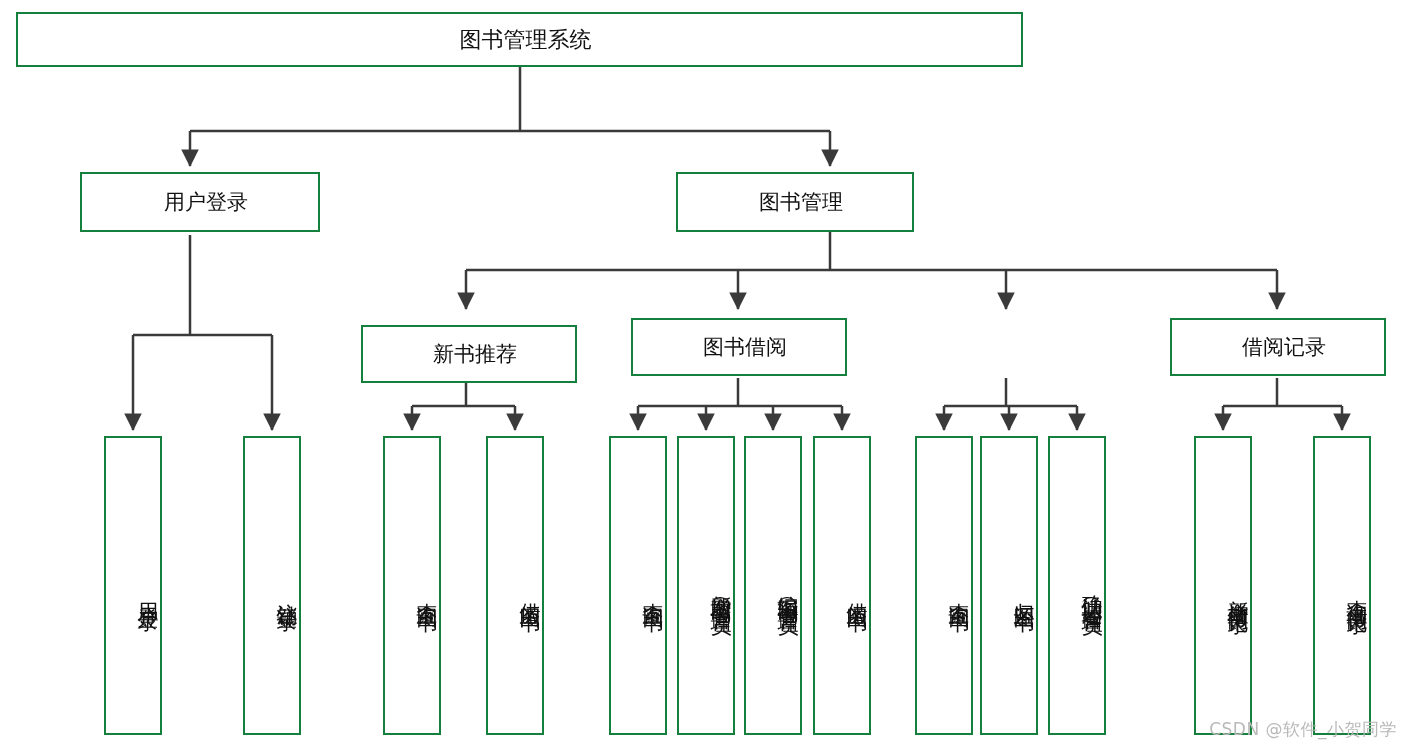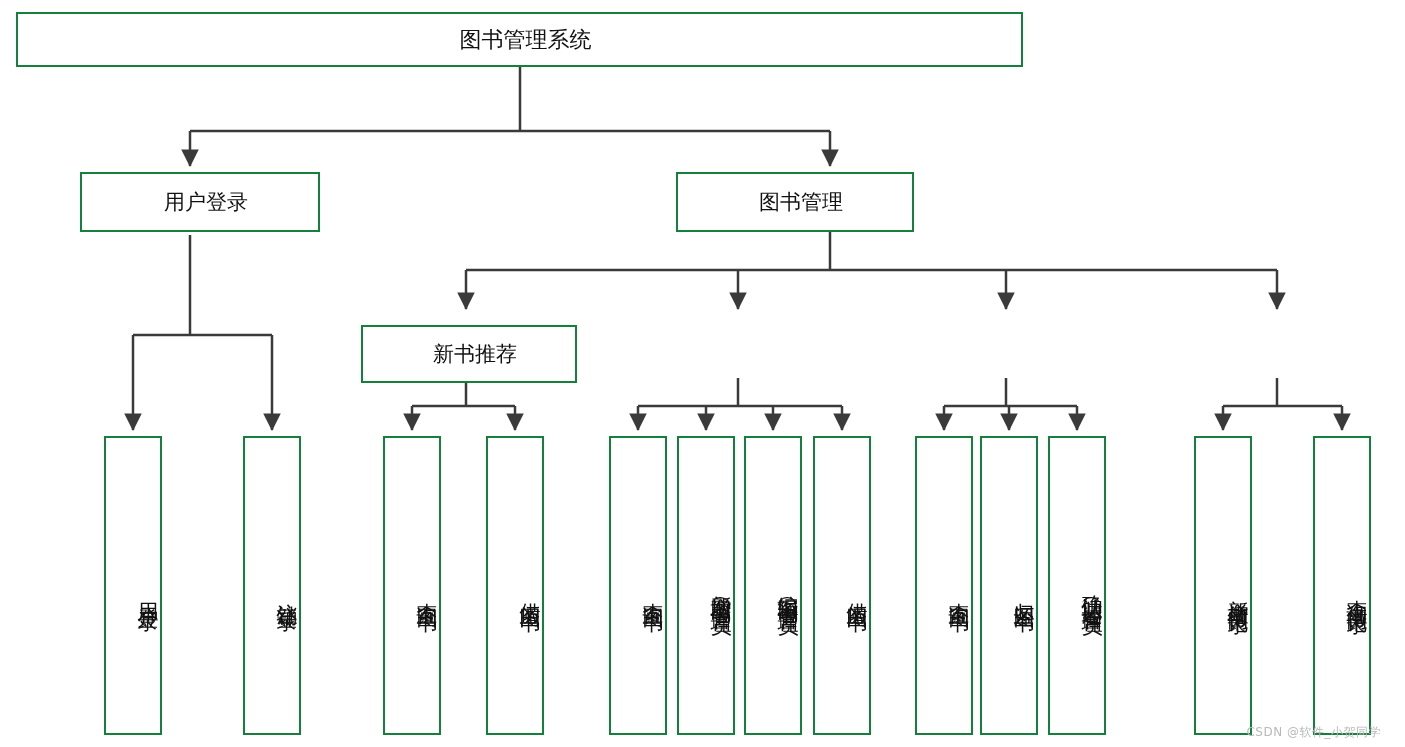--- a/index.html
+++ b/index.html
@@ -55,23 +55,23 @@
     padding-top: 12px;
   }
   .node-v .label-vert {
     writing-mode: vertical-rl;
     text-orientation: upright;
     display: block;
     white-space: nowrap;
   }
   .watermark {
     position: absolute;
-    right: 24px;
+    right: 8px;
     bottom: 6px;
-    font-size: 12px;
+    font-size: 17px;
     color: #b9b9b9;
     letter-spacing: 0.5px;
     white-space: nowrap;
   }
 </style>
 </head>
 <body>
 
 <div id="diagram-canvas">
 
@@ -132,20 +132,26 @@
   <div class="node node-h" style="left:80px; top:172px; width:240px; height:60px;">
     <span>用户登录</span>
   </div>
   <div class="node node-h" style="left:676px; top:172px; width:238px; height:60px;">
     <span>图书管理</span>
   </div>
 
   <div class="node node-h" style="left:361px; top:318px; width:216px; height:58px;margin-top:7px;">
     <span>新书推荐</span>
   </div>
+  <div class="node node-h" style="left:631px; top:318px; width:216px; height:58px;">
+    <span>图书借阅</span>
+  </div>
+  <div class="node node-h" style="left:1170px; top:318px; width:216px; height:58px;">
+    <span>借阅记录</span>
+  </div>
 
   <div class="node node-v" style="left:104px; top:436px; width:58px; height:299px;">
     <span class="label-vert">用户登录</span>
   </div>
   <div class="node node-v" style="left:243px; top:436px; width:58px; height:299px;">
     <span class="label-vert">注销登录</span>
   </div>
 
   <div class="node node-v" style="left:383px; top:436px; width:58px; height:299px;">
     <span class="label-vert">查询图书</span>

